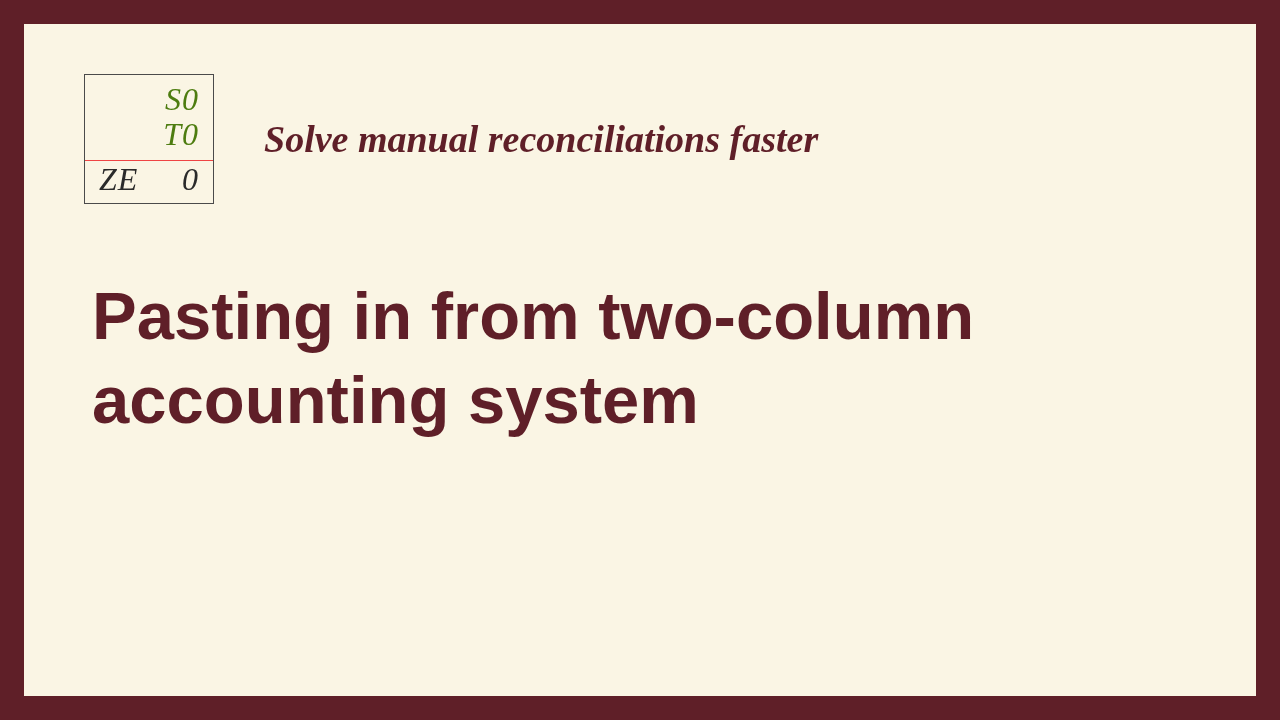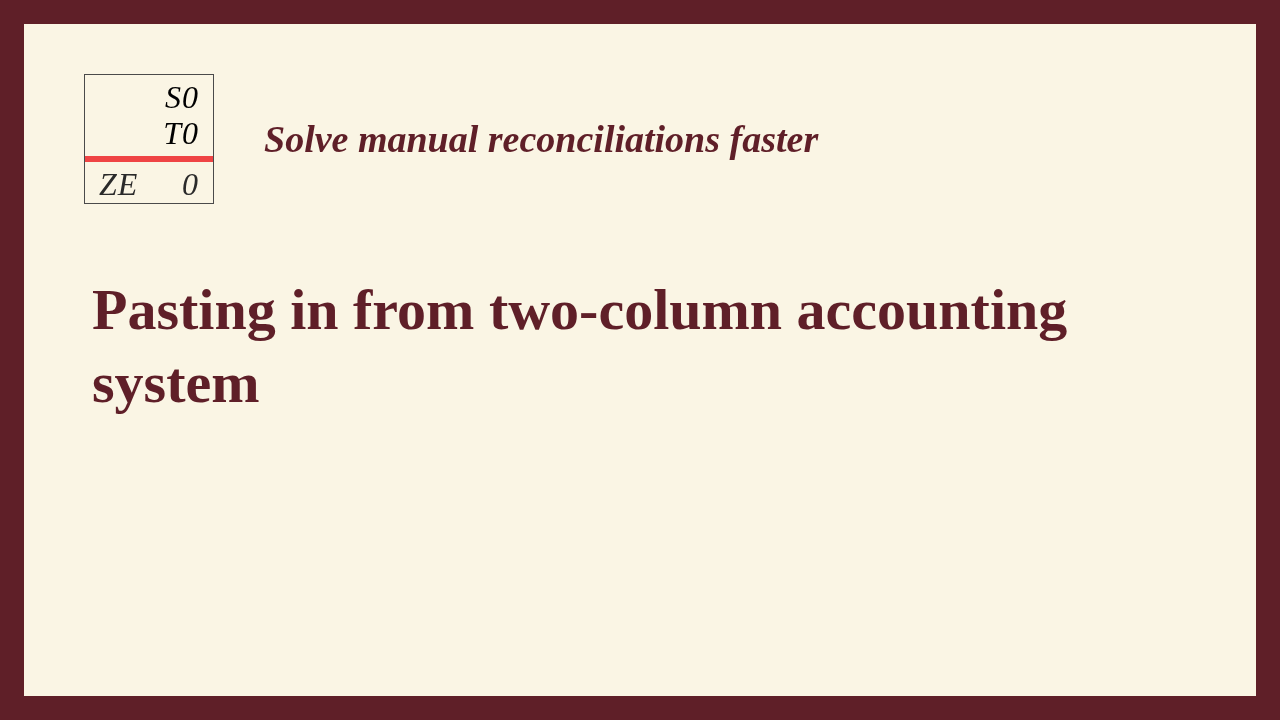--- a/index.html
+++ b/index.html
@@ -43,51 +43,51 @@
       align-items: flex-end;
       justify-content: center;
       padding-right: 14px;
       gap: 0;
     }
     .logo-top span {
       font-family: Georgia, serif;
       font-size: 32px;
       font-style: italic;
       font-weight: 500;
-      color: #000000;
+      color: #4d7c0f;
       line-height: 1.1;
       letter-spacing: 1px;
     }
     .logo-bottom {
       flex: 1;
-      border-top: 6px solid #ef4444;
+      border-top: 1px solid #ef4444;
       display: flex;
-      align-items: flex-end;
+      align-items: flex-start;
       justify-content: space-between;
       padding: 0 14px;
     }
     .logo-bottom span {
       font-family: Georgia, serif;
       font-size: 32px;
       font-style: italic;
       font-weight: 500;
       color: #2a2a2a;
       letter-spacing: 1px;
     }
     .tagline {
       font-family: Georgia, serif;
       font-style: italic;
       font-size: 38px;
       color: #5f1f28;
       font-weight: 700;
     }
     .title {
-      font-family: Liberation Serif, serif;
+      font-family: Liberation Sans, sans-serif;
       font-weight: bold;
-      font-size: 58px;
+      font-size: 67px;
       color: #5f1f28;
       line-height: 1.25;
       padding-left: 8px;
     }
   </style>
 </head>
 <body>
 
 <div class="slide">
   <div class="header">

